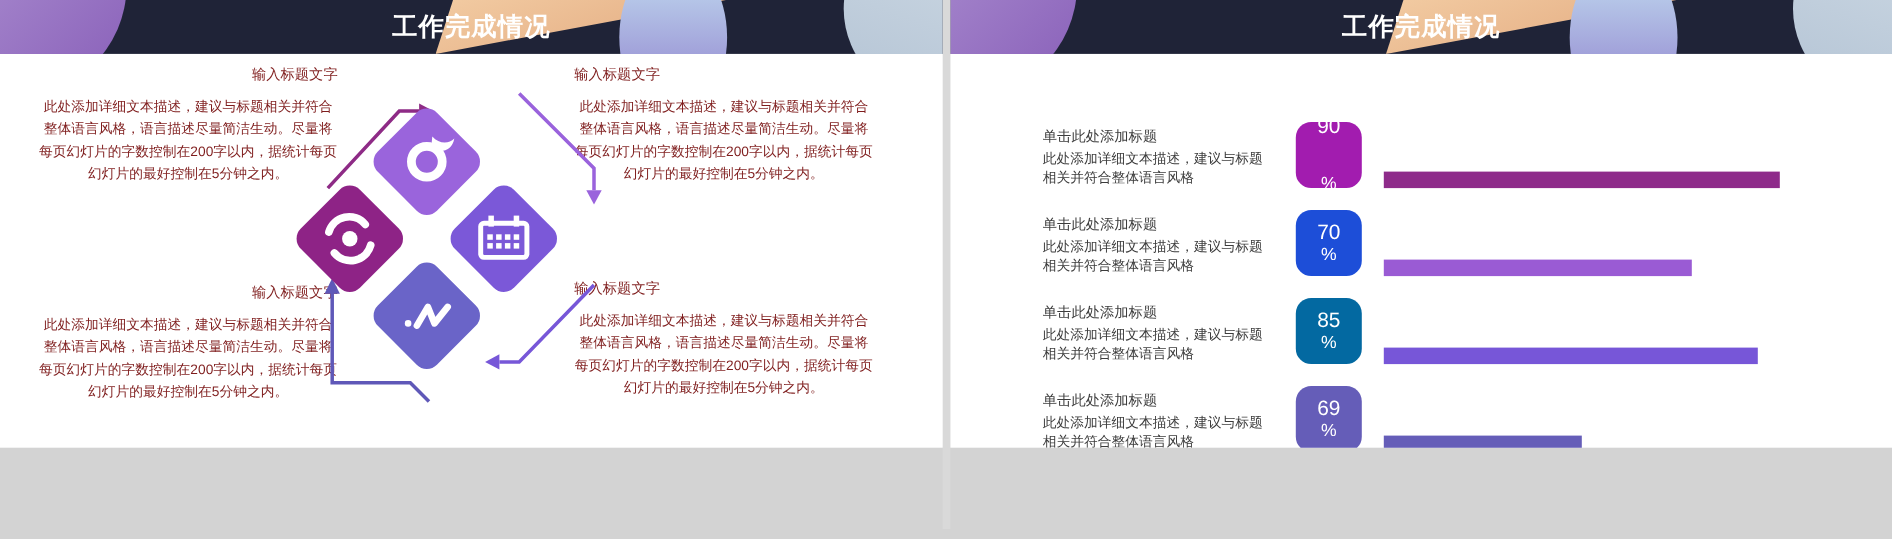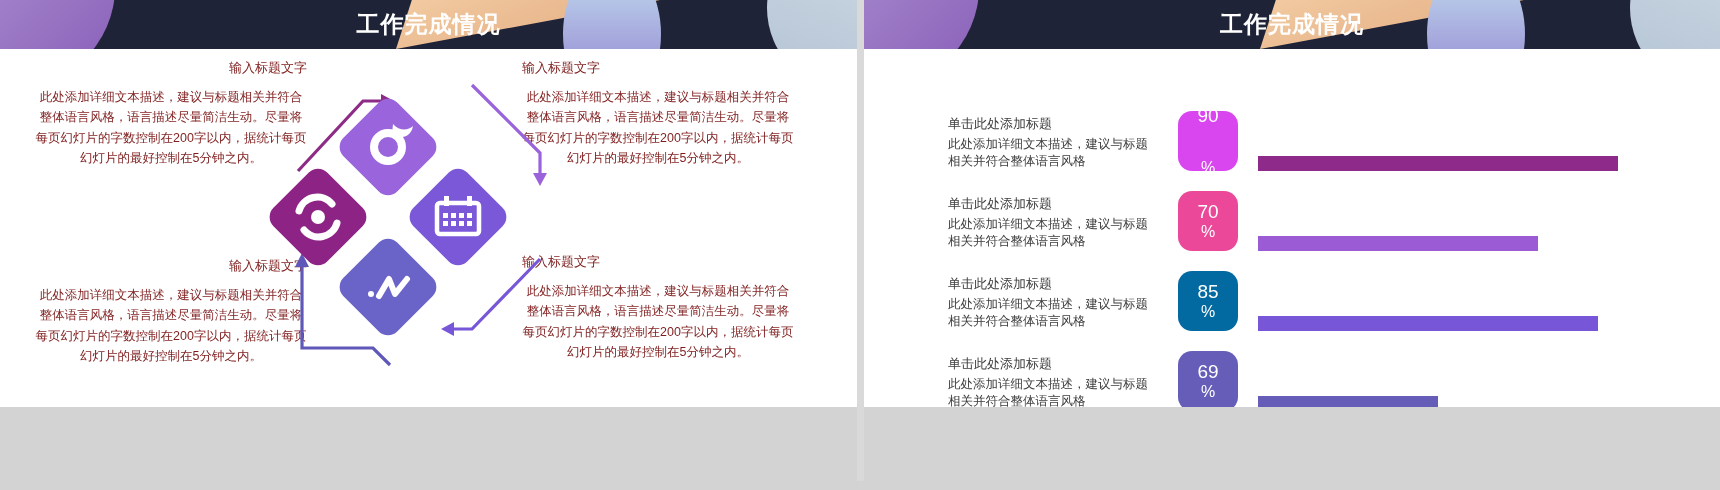--- a/index.html
+++ b/index.html
@@ -155,35 +155,35 @@
         <h2 class="slide-title">工作完成情况</h2>
       </header>
 
       <div class="rows">
 
         <div class="prow">
           <div class="row-text">
             <div class="row-title">单击此处添加标题</div>
             <div class="row-desc">此处添加详细文本描述，建议与标题相关并符合整体语言风格</div>
           </div>
-          <div class="badge" style="background: #d946ef; gap: 32px;">
+          <div class="badge" style="background: #a21caf; gap: 32px;">
             <div class="bval">90</div>
             <div class="bpct">%</div>
           </div>
           <div class="bar-track">
             <div class="bar" style="background: rgb(142, 43, 138); width: 90%;"></div>
           </div>
         </div>
 
         <div class="prow">
           <div class="row-text">
             <div class="row-title">单击此处添加标题</div>
             <div class="row-desc">此处添加详细文本描述，建议与标题相关并符合整体语言风格</div>
           </div>
-          <div class="badge" style="background: #ec4899;">
+          <div class="badge" style="background: #1d4ed8;">
             <div class="bval">70</div>
             <div class="bpct">%</div>
           </div>
           <div class="bar-track">
             <div class="bar" style="background: rgb(154, 91, 212); width: 70%;"></div>
           </div>
         </div>
 
         <div class="prow">
           <div class="row-text">

